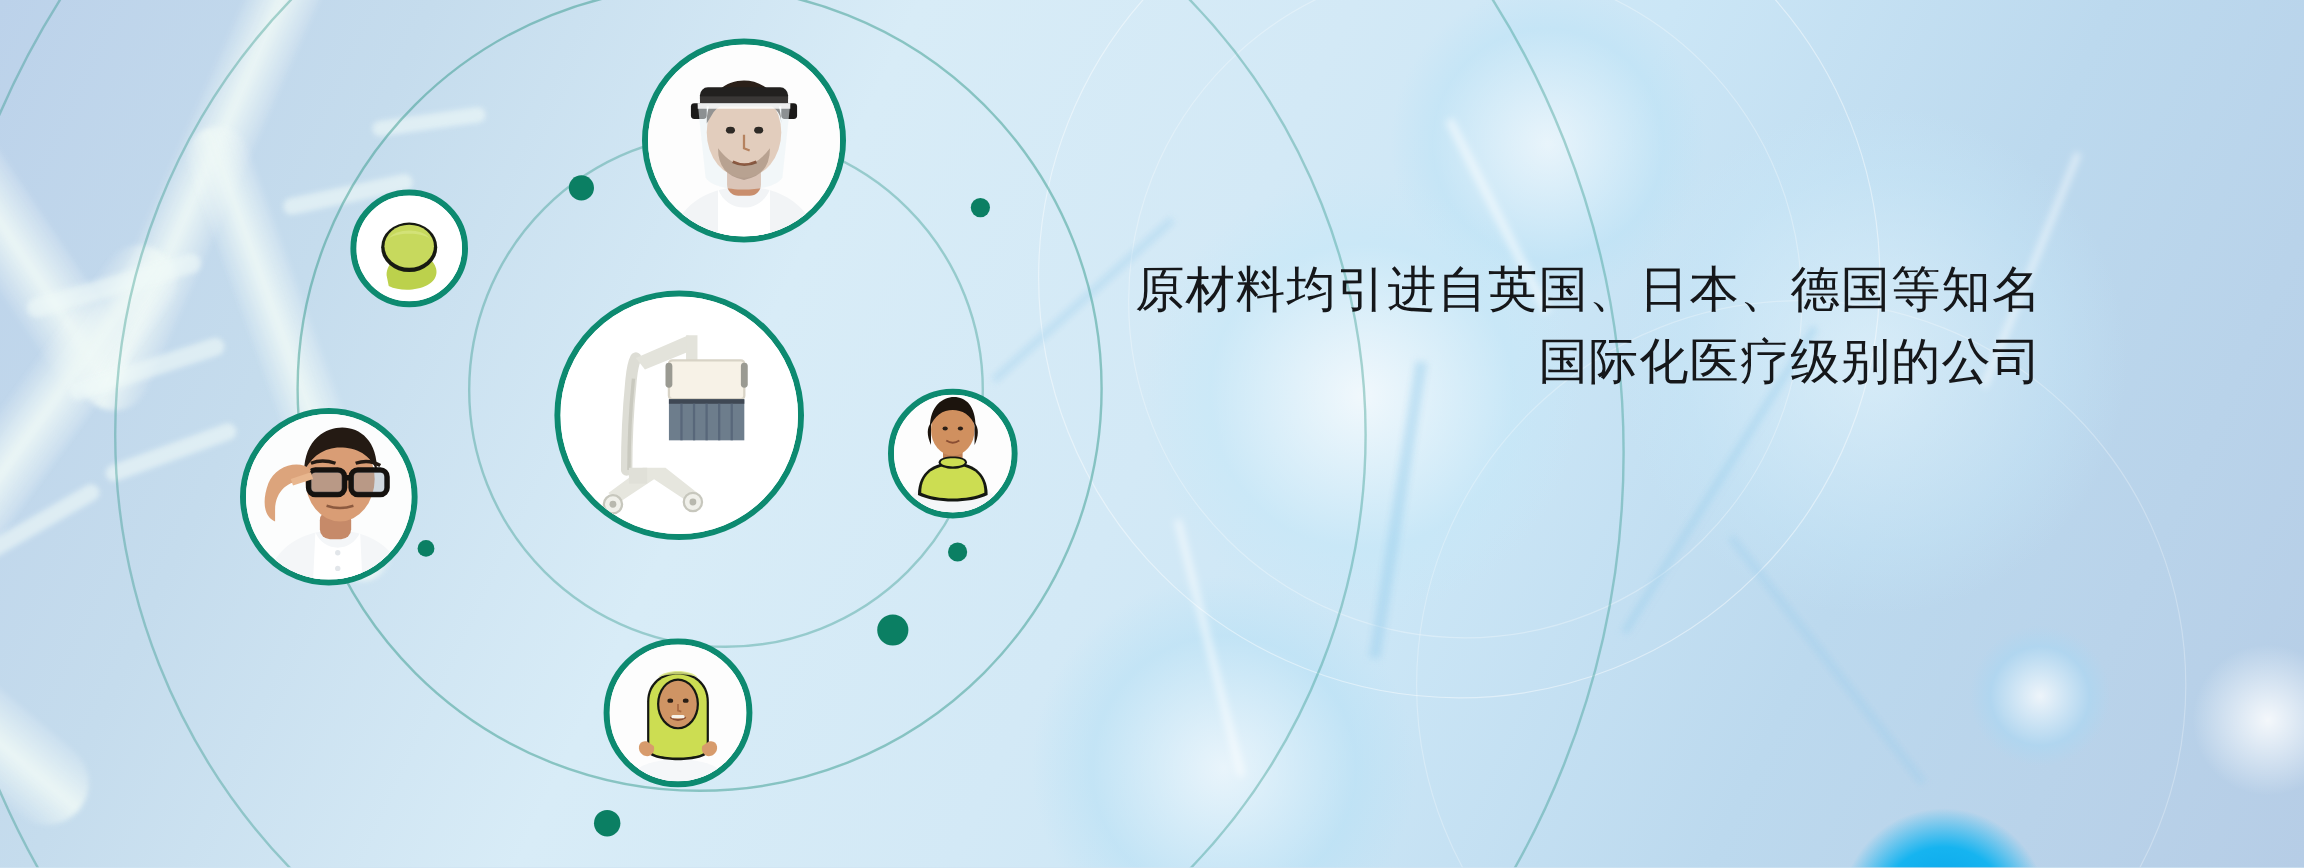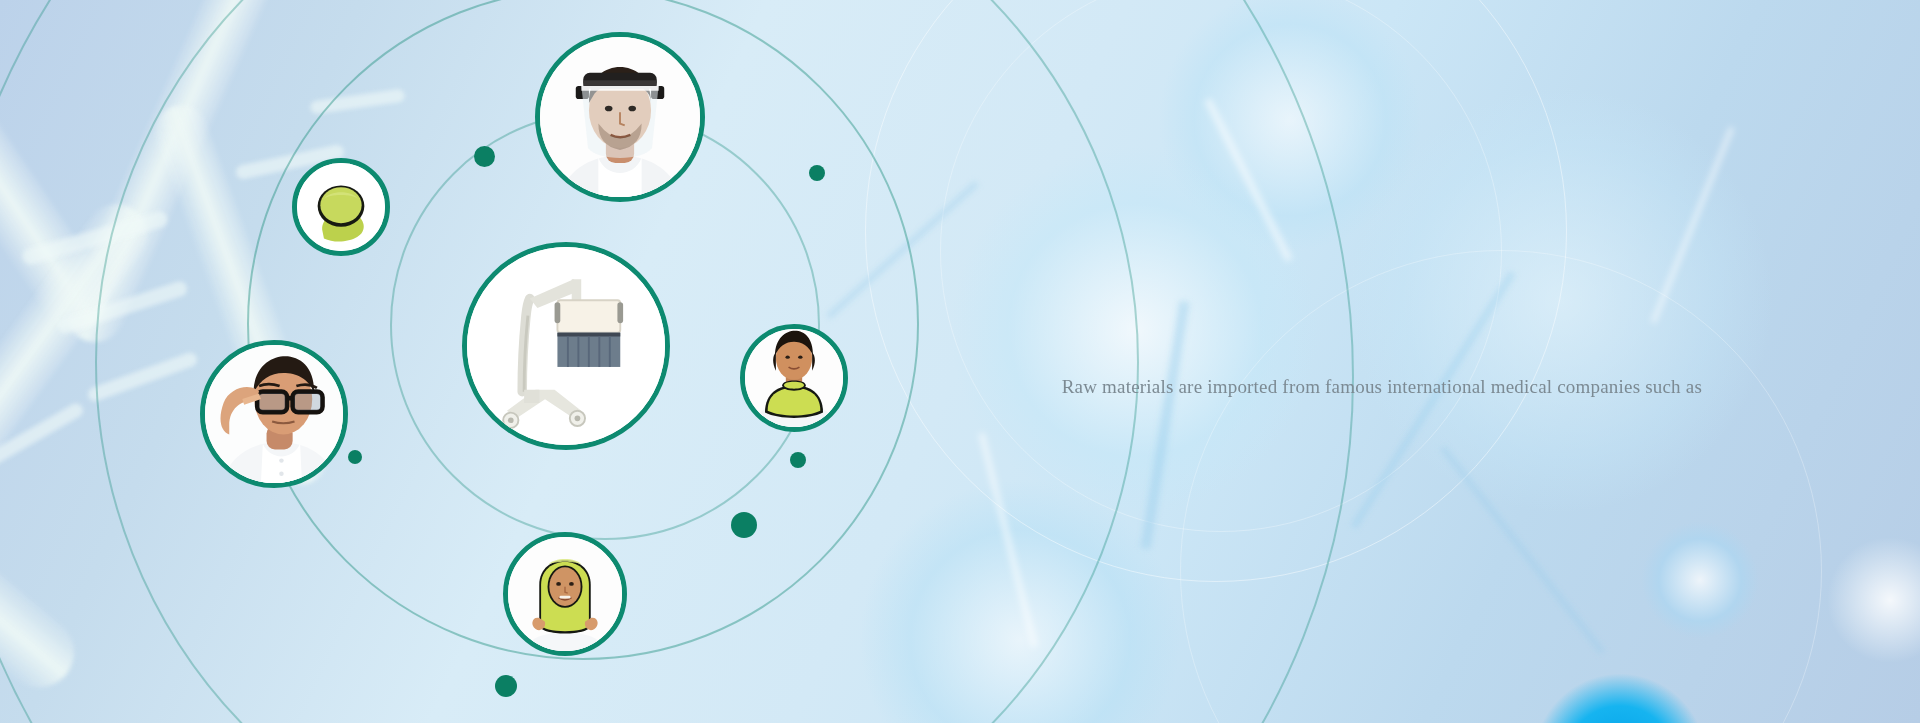--- a/index.html
+++ b/index.html
@@ -288,18 +288,21 @@
         <rect x="56" y="64" width="12" height="3" rx="1.4" fill="#f7f2ea"></rect>
 
         <path d="M34 88 C26 86 24 96 30 100 C36 104 42 98 40 92 Z" fill="#d79b6c"></path>
         <path d="M90 88 C98 86 100 96 94 100 C88 104 82 98 84 92 Z" fill="#d79b6c"></path>
 
         <path d="M44 30 C50 22 74 22 80 30 C72 26 52 26 44 30 Z" fill="#dbe883" opacity=".85"></path>
       </svg>
     </div>
   </div>
 
+  <div id="copy">
+    <div class="headline l1">原材料均引进自英国、日本、德国等知名</div>
+    <div class="headline l2">国际化医疗级别的公司</div>
+  </div>
 
   <div id="subcopy">
-    <div>Raw materials are imported from famous international medical companies such as</div>
   </div>
 
 </div>
 
 </body></html>

